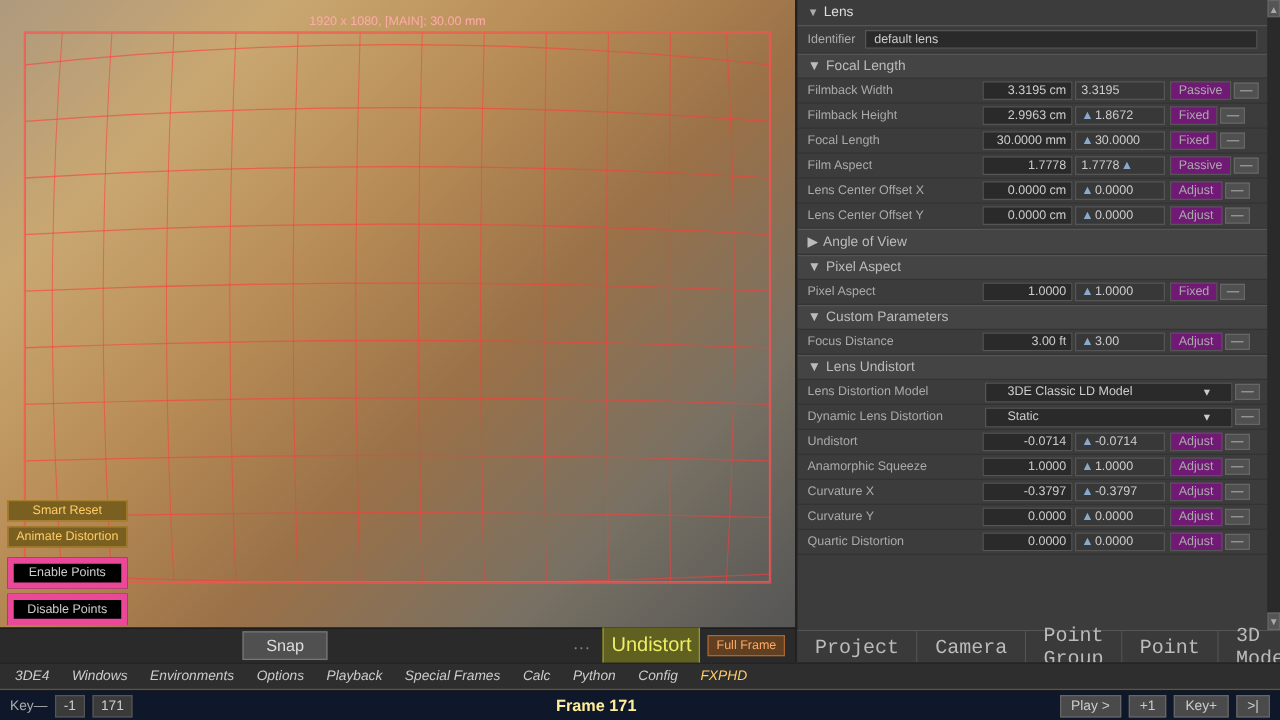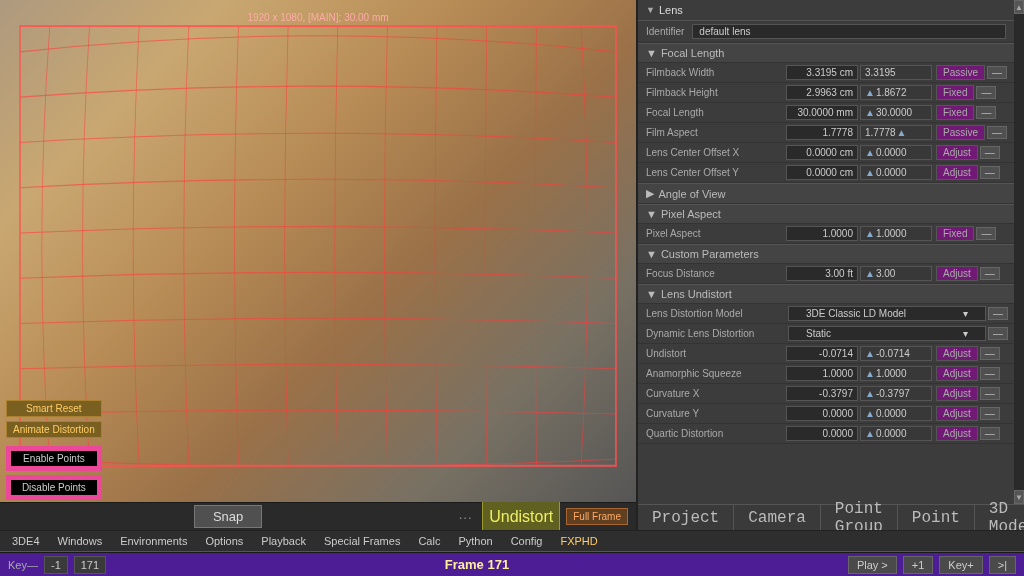--- a/index.html
+++ b/index.html
@@ -301,28 +301,29 @@
       border-top: 1px solid #222;
       border-bottom: 1px solid #555;
       flex-shrink: 0;
     }
 
     .menu-item {
       padding: 2px 8px;
       font-size: 11px;
       color: #ccc;
       cursor: pointer;
+      font-style: italic;
     }
 
     .menu-item.highlight { color: #ffcc66; }
 
     
     .status-bar {
       height: 24px;
-      background: #4c1d95;
+      background: #0f172a;
       display: flex;
       align-items: center;
       padding: 0 8px;
       gap: 6px;
       border-top: 1px solid #1a1a1a;
       flex-shrink: 0;
     }
 
     .status-field {
       background: #3a3a3a;

